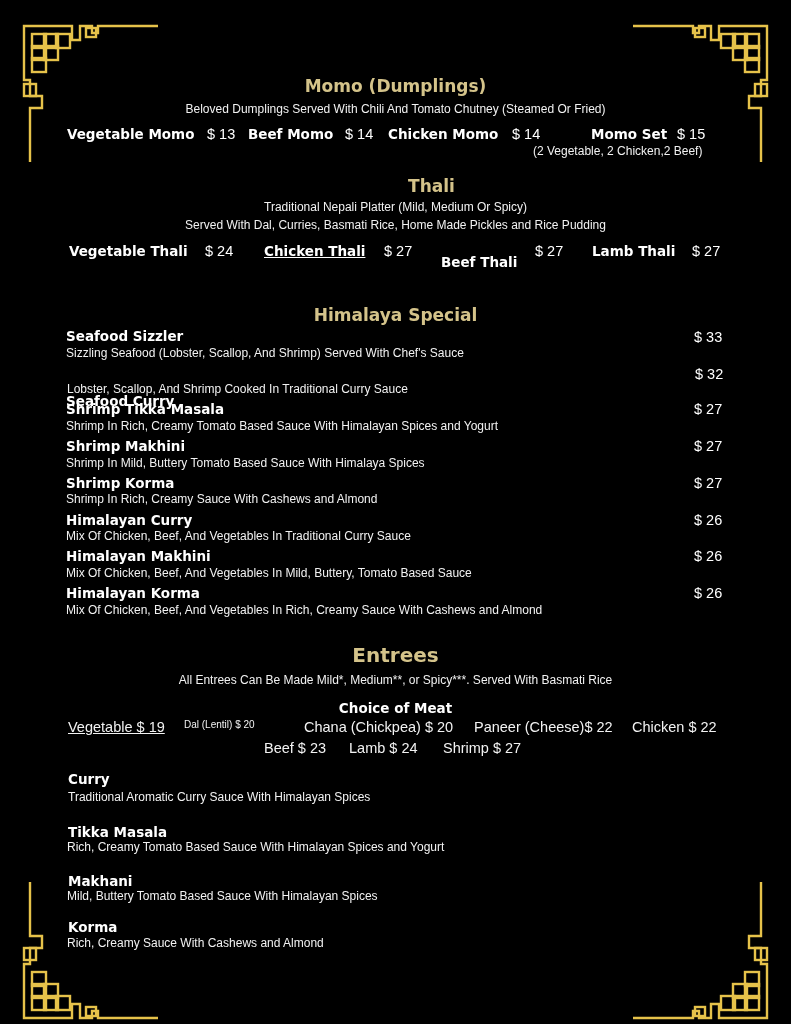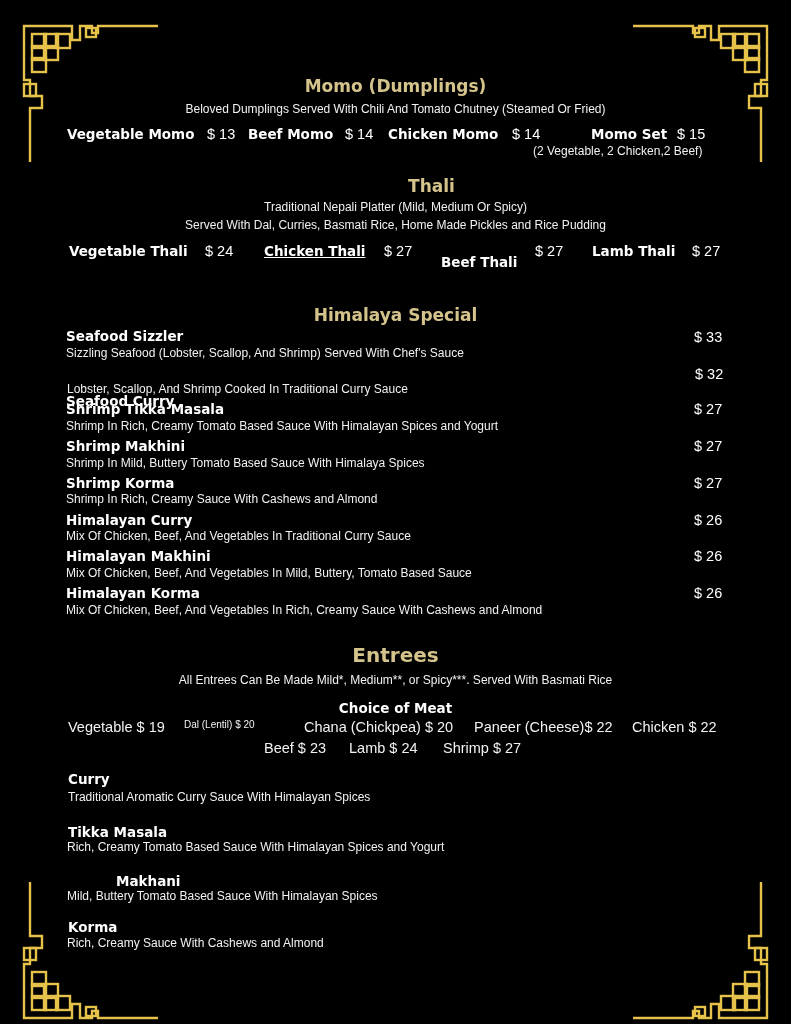--- a/index.html
+++ b/index.html
@@ -129,33 +129,33 @@
 <div class="abs desc" style="left:66px; top:566px;">Mix Of Chicken, Beef, And Vegetables In Mild, Buttery, Tomato Based Sauce</div>
 
 <div class="abs bold" style="left:66px; top:585px;">Himalayan Korma</div>
 <div class="abs price" style="left:694px; top:585px;">$ 26</div>
 <div class="abs desc" style="left:66px; top:603px;">Mix Of Chicken, Beef, And Vegetables In Rich, Creamy Sauce With Cashews and Almond</div>
 
 <div class="abs center gold" style="top:643px; font-size:20px;">Entrees</div>
 <div class="abs center desc" style="top:673px;">All Entrees Can Be Made Mild*, Medium**, or Spicy***. Served With Basmati Rice</div>
 <div class="abs center bold" style="top:700px;">Choice of Meat</div>
 
-<div class="abs desc" style="left:68px; top:719px; font-size:14.5px;">Vegetable $ 19</div>
+<div class="abs desc" style="left:68px; top:719px; font-size:14.5px;text-decoration:underline;">Vegetable $ 19</div>
 <div class="abs desc" style="left:184px; top:719px; font-size:10px;">Dal (Lentil) $ 20</div>
 <div class="abs desc" style="left:304px; top:719px; font-size:14.5px;">Chana (Chickpea) $ 20</div>
 <div class="abs desc" style="left:474px; top:719px; font-size:14.5px;">Paneer (Cheese)$ 22</div>
 <div class="abs desc" style="left:632px; top:719px; font-size:14.5px;">Chicken $ 22</div>
 
 <div class="abs desc" style="left:264px; top:740px; font-size:14.5px;">Beef  $ 23</div>
 <div class="abs desc" style="left:349px; top:740px; font-size:14.5px;">Lamb $ 24</div>
 <div class="abs desc" style="left:443px; top:740px; font-size:14.5px;">Shrimp $ 27</div>
 
 <div class="abs bold" style="left:68px; top:771px;">Curry</div>
 <div class="abs desc" style="left:68px; top:790px;">Traditional Aromatic Curry Sauce With Himalayan Spices</div>
 
 <div class="abs bold" style="left:68px; top:824px;">Tikka Masala</div>
 <div class="abs desc" style="left:67px; top:840px;">Rich, Creamy Tomato Based Sauce With Himalayan Spices and Yogurt</div>
 
-<div class="abs bold" style="left:68px; top:873px;margin-left:48px;">Makhani</div>
+<div class="abs bold" style="left:68px; top:873px;">Makhani</div>
 <div class="abs desc" style="left:67px; top:889px;">Mild, Buttery Tomato Based Sauce With Himalayan Spices</div>
 
 <div class="abs bold" style="left:68px; top:919px;">Korma</div>
 <div class="abs desc" style="left:67px; top:936px;">Rich, Creamy Sauce With Cashews and Almond</div>
 
 </body></html>

